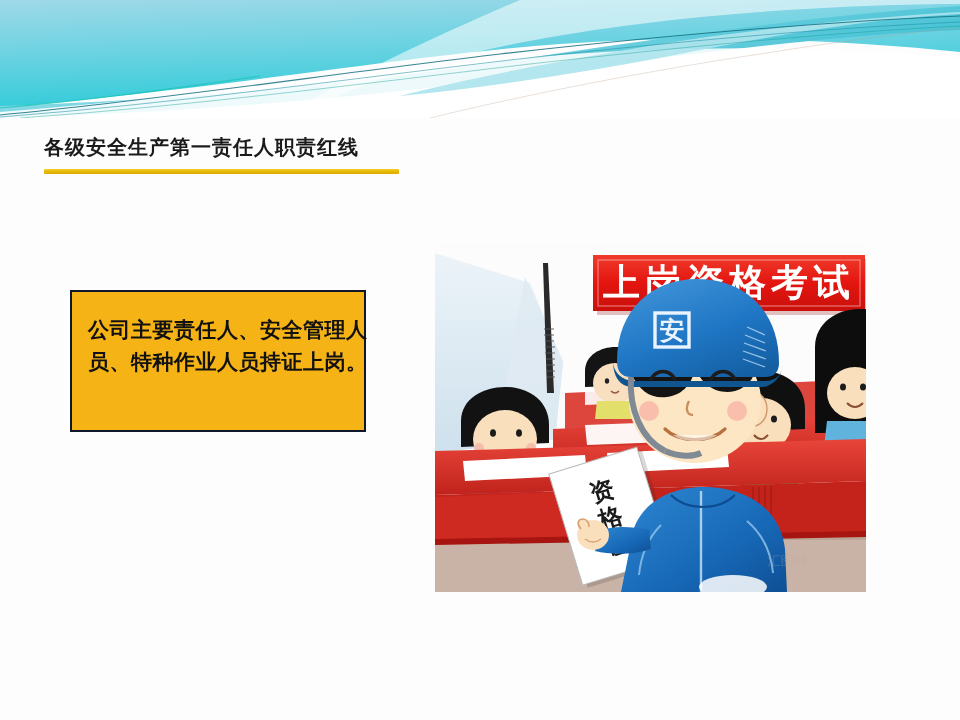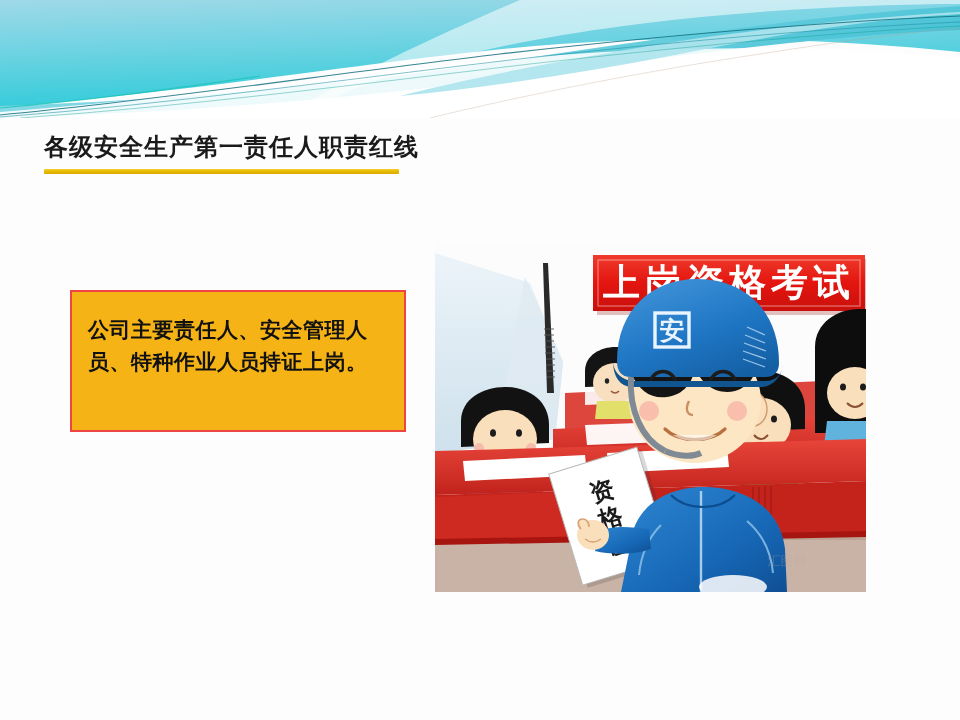--- a/index.html
+++ b/index.html
@@ -30,44 +30,44 @@
   #top-banner svg { display: block; }
 
   
   #title-block {
     position: absolute;
     left: 44px;
     top: 130px;
     width: 520px;
   }
   #page-title {
-    font-size: 24px;
+    font-size: 20px;
     font-weight: bold;
     color: #1a1a1a;
     letter-spacing: 1px;
     line-height: 34px;
     white-space: nowrap;
   }
   #title-underline {
     margin-top: 5px;
     width: 355px;
     height: 5px;
     background: linear-gradient(to bottom, #f4cf2e 0%, #e8b800 50%, #d9ab05 100%);
     border-radius: 1px;
   }
 
   
   #callout-box {
     position: absolute;
     left: 70px;
     top: 290px;
-    width: 336px;
+    width: 296px;
     height: 142px;
     background: #f5b316;
-    border: 2px solid #ef4444;
+    border: 2px solid #0f172a;
     box-sizing: border-box;
   }
   #callout-text {
     position: absolute;
     left: 16px;
     top: 22px;
     width: 302px;
     font-family: "Liberation Serif", serif;
     font-size: 21px;
     font-weight: bold;

